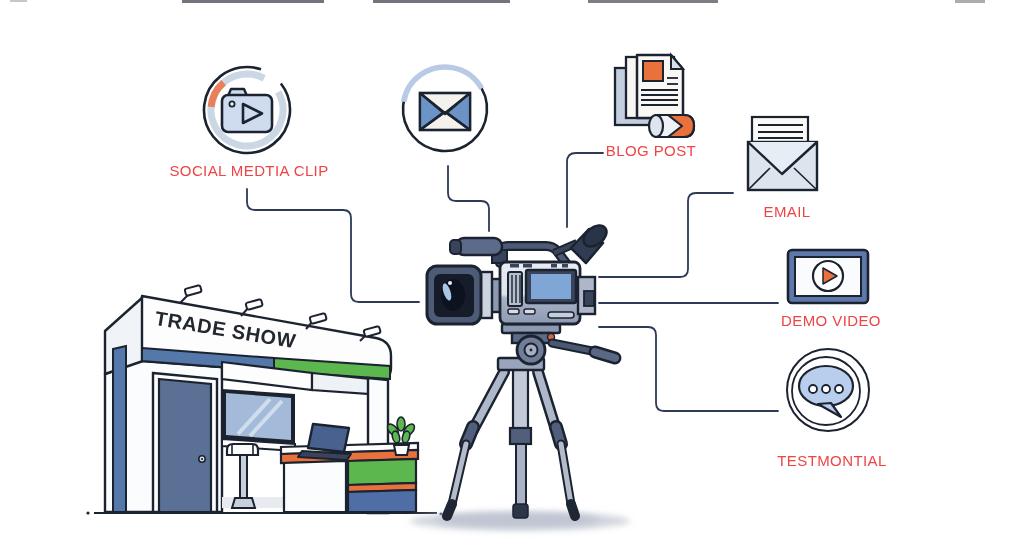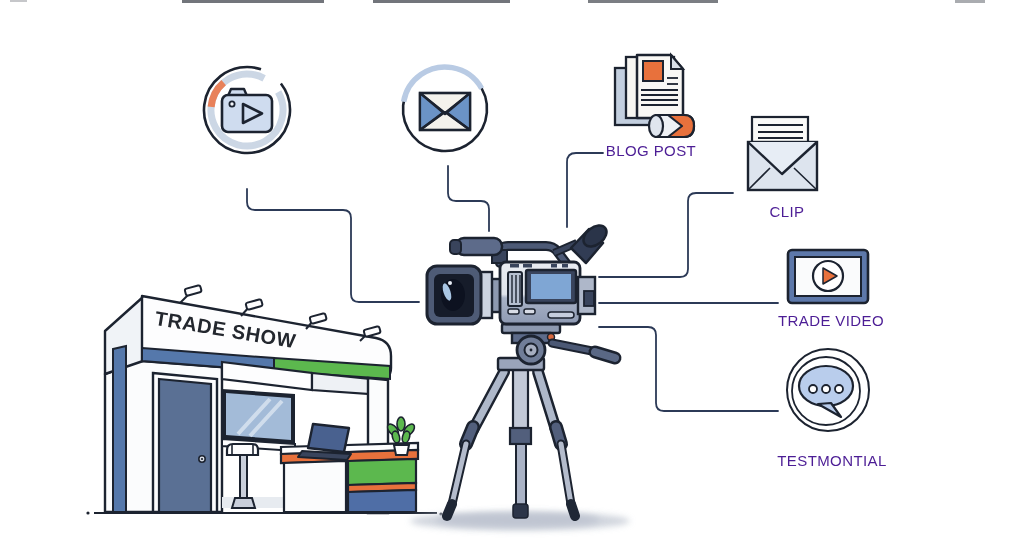--- a/index.html
+++ b/index.html
@@ -4,21 +4,21 @@
 <style>
   html,body{margin:0;padding:0;background:#ffffff;}
   .stage{
     position:relative;width:1021px;height:557px;background:#ffffff;
     overflow:hidden;font-family:"Liberation Sans",sans-serif;
   }
   .stage svg{position:absolute;left:0;top:0;}
   .cap-label{
     position:absolute;transform:translateX(-50%);
     font-size:15px;font-weight:400;letter-spacing:.4px;
-    color:#4c1d95;white-space:nowrap;
+    color:#ef4444;white-space:nowrap;
   }
   .booth-sign{
     position:absolute;left:157px;top:307px;
     font-size:20px;font-weight:700;letter-spacing:.6px;color:#23272e;
     transform:rotate(9.5deg);transform-origin:0 0;white-space:nowrap;
   }
   
   .fill-orange{fill:var(--accent-orange,#e8713c);}
   .fill-green{fill:var(--accent-green,#5cb84e);}
   .fill-blue{fill:var(--accent-blue,#5578ab);}
@@ -305,19 +305,20 @@
     <g>
       <rect x="427" y="266" width="54" height="58" rx="10" fill="#4e5b76" stroke="#1c2330" stroke-width="3"></rect>
       <rect x="434" y="274" width="40" height="43" rx="6" fill="#161c2a"></rect>
       <ellipse cx="453" cy="295" rx="12" ry="16" fill="#0d1220"></ellipse>
       <ellipse cx="447" cy="292" rx="3.5" ry="9" transform="rotate(-18 447 292)" fill="#a9c6e4"></ellipse>
       <circle cx="450" cy="283" r="2" fill="#e8eef6"></circle>
     </g>
   </g>
 </svg>
 
+<div class="cap-label" style="left:249px;top:162px">SOCIAL MEDTIA CLIP</div>
 <div class="cap-label" style="left:651px;top:142px">BLOG POST</div>
-<div class="cap-label" style="left:787px;top:203px">CLIP</div>
-<div class="cap-label" style="left:831px;top:312px">TRADE VIDEO</div>
+<div class="cap-label" style="left:787px;top:203px">EMAIL</div>
+<div class="cap-label" style="left:831px;top:312px">DEMO VIDEO</div>
 <div class="cap-label" style="left:832px;top:452px">TESTMONTIAL</div>
 <div class="booth-sign">TRADE SHOW</div>
 
 </div>
 
 </body></html>

